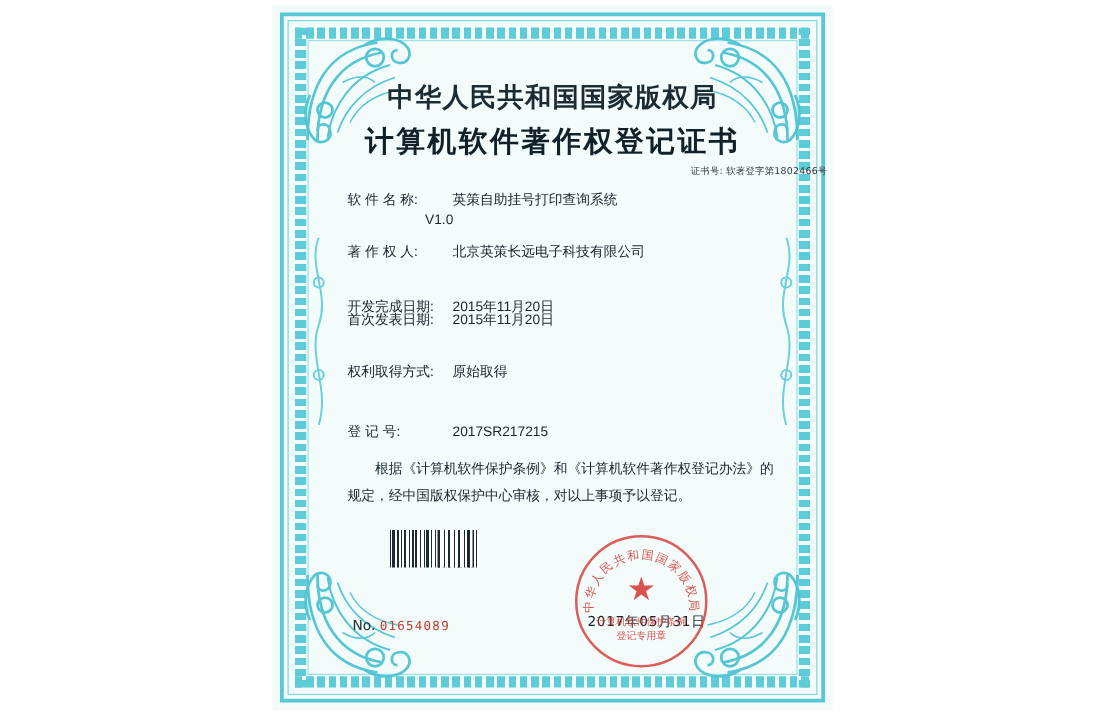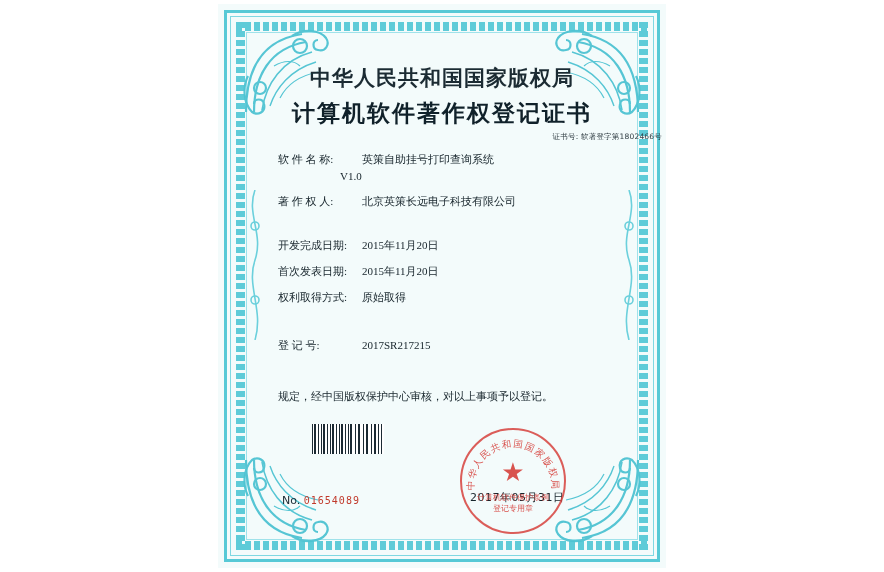--- a/index.html
+++ b/index.html
@@ -150,37 +150,37 @@
     letter-spacing: 0.2px;
   }
 
   
   .field {
     position: absolute;
     left: 278px;
     width: 352px;
     font-size: 11px;
     color: #16242b;
-    font-family: Liberation Serif, serif;
+    font-family: Liberation Sans, sans-serif;
     white-space: nowrap;
   }
   .field .lbl {
     display: inline-block;
     width: 84px;
     letter-spacing: 0px;
   }
   .field .val {
     display: inline-block;
   }
 
   .f-name    { top: 152px; }
   .f-version { top: 170px; left: 340px; }
   .f-owner   { top: 194px; }
   .f-dev     { top: 238px; }
-  .f-pub     { top: 264px; }
+  .f-pub     { top: 248px; }
   .f-right   { top: 290px; }
   .f-scope   { top: 314px; }
   .f-reg     { top: 338px; }
 
   
   .para {
     position: absolute;
     left: 278px;
     top: 364px;
     width: 348px;
@@ -405,21 +405,21 @@
     <span class="lbl">首次发表日期:</span><span class="val">2015年11月20日</span>
   </div>
   <div class="field f-right">
     <span class="lbl">权利取得方式:</span><span class="val">原始取得</span>
   </div>
   <div class="field f-reg">
     <span class="lbl">登 记 号:</span><span class="val">2017SR217215</span>
   </div>
 
   <div class="para">
-    <span class="indent"></span><br>
+    <span class="indent"></span><span>根据《计算机软件保护条例》和《计算机软件著作权登记办法》的</span><br>
     <span>规定，经中国版权保护中心审核，对以上事项予以登记。</span>
   </div>
 
   <div class="barcode"></div>
   <div class="barcode-2"></div>
 
   <div class="serial">
     <span>No.</span>
     <span class="snum">01654089</span>
   </div>

